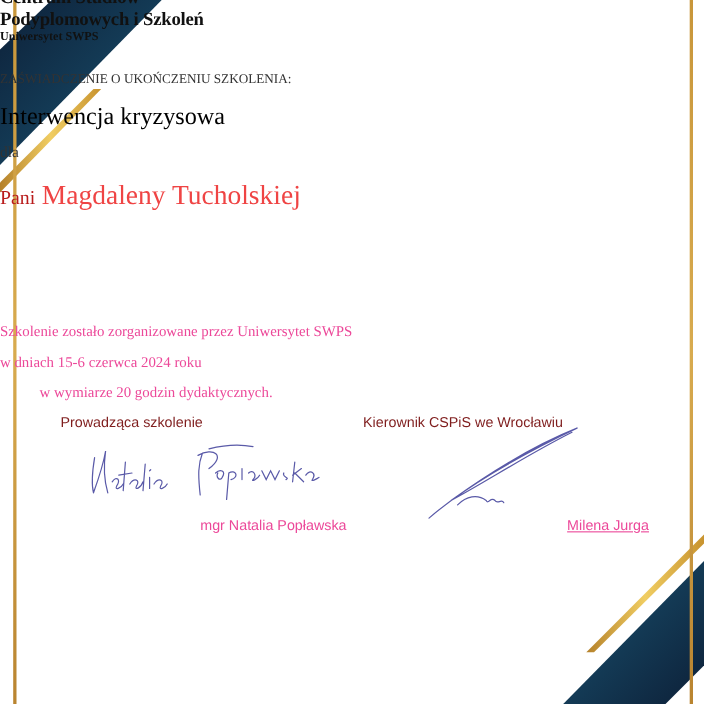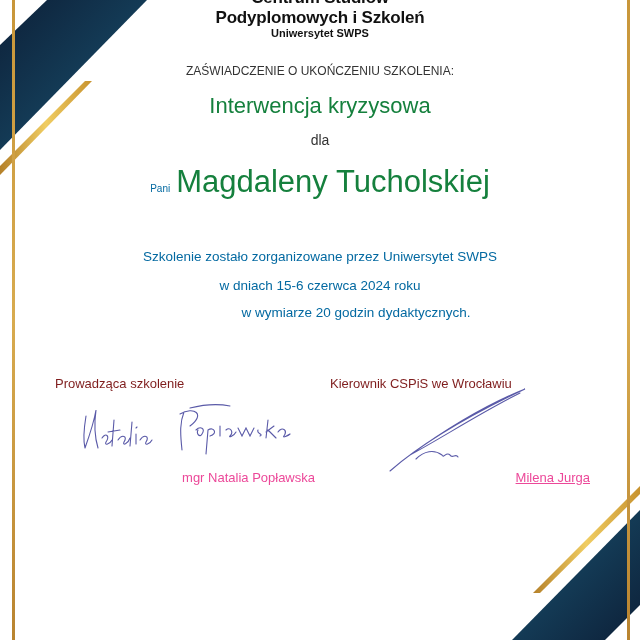--- a/index.html
+++ b/index.html
@@ -1,29 +1,29 @@
 <!DOCTYPE html>
 <html><head>
 <meta charset="utf-8">
 <style>
   html, body { margin:0; padding:0; }
   body { width:640px; height:640px; position:relative; overflow:hidden; background:#ffffff; font-family:"Liberation Sans", sans-serif; color:#2b2b2b; }
   .deco { position:absolute; left:0; top:0; width:640px; height:640px; pointer-events:none; }
   .vline { position:absolute; top:0; width:3px; height:640px; background:linear-gradient(180deg,#c8963a,#d8ab4f,#b98430); }
-  .center { position:absolute; left:0; width:640px; text-align:center; }
+  .center { position:absolute; left:0; width:640px; text-align:left;font-family:Liberation Serif, serif; }
   .org-1 { top:-12px; font-size:17px; font-weight:bold; color:#111; letter-spacing:-0.2px; }
   .org-2 { top:8px; font-size:17px; font-weight:bold; color:#111; letter-spacing:-0.2px; }
   .org-3 { top:27px; font-size:11px; font-weight:bold; color:#111; }
   .heading { top:64px; font-size:12px; color:#333; }
-  .course { top:93px; font-size:22px; color:#15803d; }
+  .course { top:93px; font-size:22px; color:#000000; }
   .dla { top:132px; font-size:14px; color:#333; }
   .recipient { top:164px; }
-  .recipient .pani { font-size:10px; color:#0369a1; margin-right:6px; }
-  .recipient .name { font-size:31px; color:#15803d; }
-  .body-line { font-size:13.5px; color:#0369a1; }
+  .recipient .pani { font-size:18px; color:#b91c1c; margin-right:6px; }
+  .recipient .name { font-size:25px; color:#ef4444; }
+  .body-line { font-size:13.5px; color:#ec4899;margin-top:44px; }
   .l1 { top:249px; } .l2 { top:278px; } .l3 { top:305px;padding-left:36px; }
   .sig-role { position:absolute; top:376px; font-size:13px; color:#7f1d1d; width:260px; text-align:left; }
   .sig-name { position:absolute; top:470px; font-size:13px; color:#ec4899; width:260px; text-align:right; }
   .sig-svg { position:absolute; }
 </style>
 </head>
 <body>
 
 <svg class="deco" viewBox="0 0 640 640" xmlns="http://www.w3.org/2000/svg">
   <defs>

